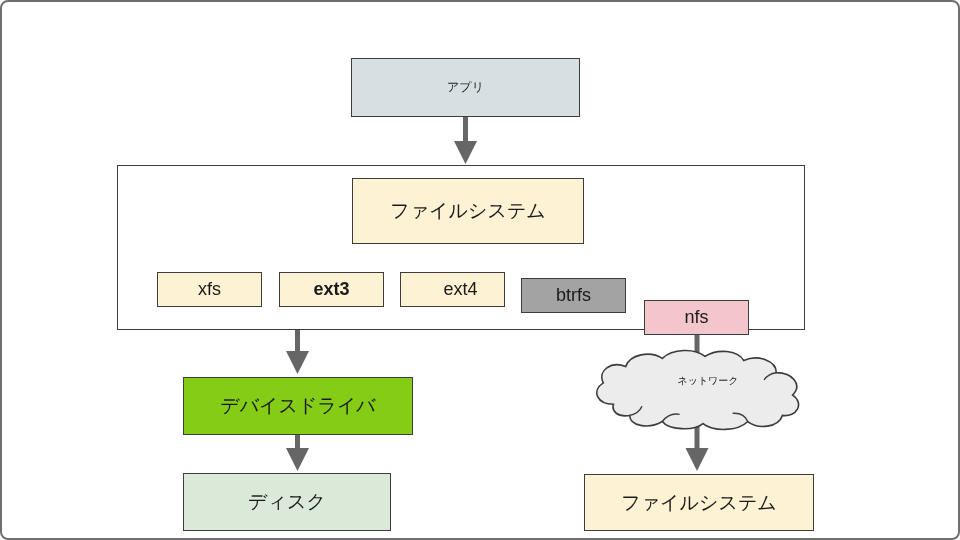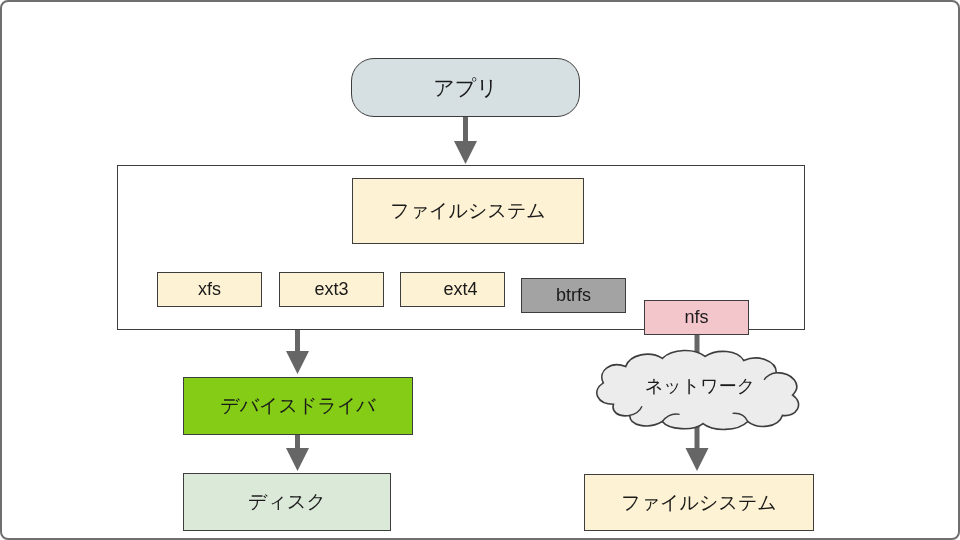--- a/index.html
+++ b/index.html
@@ -24,21 +24,21 @@
     position: absolute;
     box-sizing: border-box;
     border: 1.6px solid var(--line);
     display: flex;
     align-items: center;
     justify-content: center;
     color: #1a1a1a;
     text-align: center;
     z-index: 3;
   }
-  .app-node       { left: 349px; top: 56px;  width: 229px; height: 59px; font-size: 21px; border-radius: 23px; }
+  .app-node       { left: 349px; top: 56px;  width: 229px; height: 59px; font-size: 12px; }
   .vfs-container  { left: 115px; top: 163px; width: 688px; height: 165px;
                     border-width: 1.7px; background: #ffffff; z-index: 1; }
   .vfs-node       { left: 350px; top: 176px; width: 232px; height: 66px;
                     font-size: 19px; line-height: 28px; flex-direction: column; }
   .fs-node        { top: 270px; width: 105px; height: 35px; font-size: 18px; }
   .fs-0 { left: 155px; }
   .fs-1 { left: 277px; }
   .fs-2 { left: 398px; padding-left: 16px; }
   .fs-3 { left: 519px; }
   .fs-4 { left: 642px; }
@@ -59,24 +59,24 @@
   .cloud-wrap {
     position: absolute;
     left: 585px; top: 344px;
     width: 228px; height: 90px;
     z-index: 4;
   }
   .cloud-path   { fill: var(--cloud_fill); stroke: var(--line); stroke-width: 1.6; }
   .cloud-detail { fill: none; stroke: var(--line); stroke-width: 1.4; }
   .cloud-label {
     position: absolute;
-    left: 8px; top: 28px;
+    left: 16px; top: 28px;
     width: 210px;
     text-align: center;
-    font-size: 18px;
+    font-size: 10px;
     color: #1a1a1a;
     z-index: 5;
   }
 </style>
 </head>
 <body>
 
 <div class="frame">
 
   <svg class="arrows-layer" width="960" height="540" viewBox="0 0 960 540">
@@ -104,21 +104,21 @@
 
   <div class="node vfs-container"></div>
 
   <div class="node vfs-node" style="background-color: rgb(253, 242, 211);">
     <span>ファイルシステム</span>
   </div>
 
   <div class="node fs-node fs-0" style="background-color: rgb(253, 242, 211);">
     <span>xfs</span>
   </div>
-  <div class="node fs-node fs-1" style="background-color: rgb(253, 242, 211);">
+  <div class="node fs-node fs-1" style="background-color: rgb(253, 242, 211); font-weight: bold;">
     <span>ext3</span>
   </div>
   <div class="node fs-node fs-2" style="background-color: rgb(253, 242, 211);">
     <span>ext4</span>
   </div>
   <div class="node fs-node fs-3" style="background-color: #a3a3a3; margin-top: 6px;">
     <span>btrfs</span>
   </div>
   <div class="node fs-node fs-4" style="background-color: rgb(243, 198, 204); margin-top: 28px;">
     <span>nfs</span>

